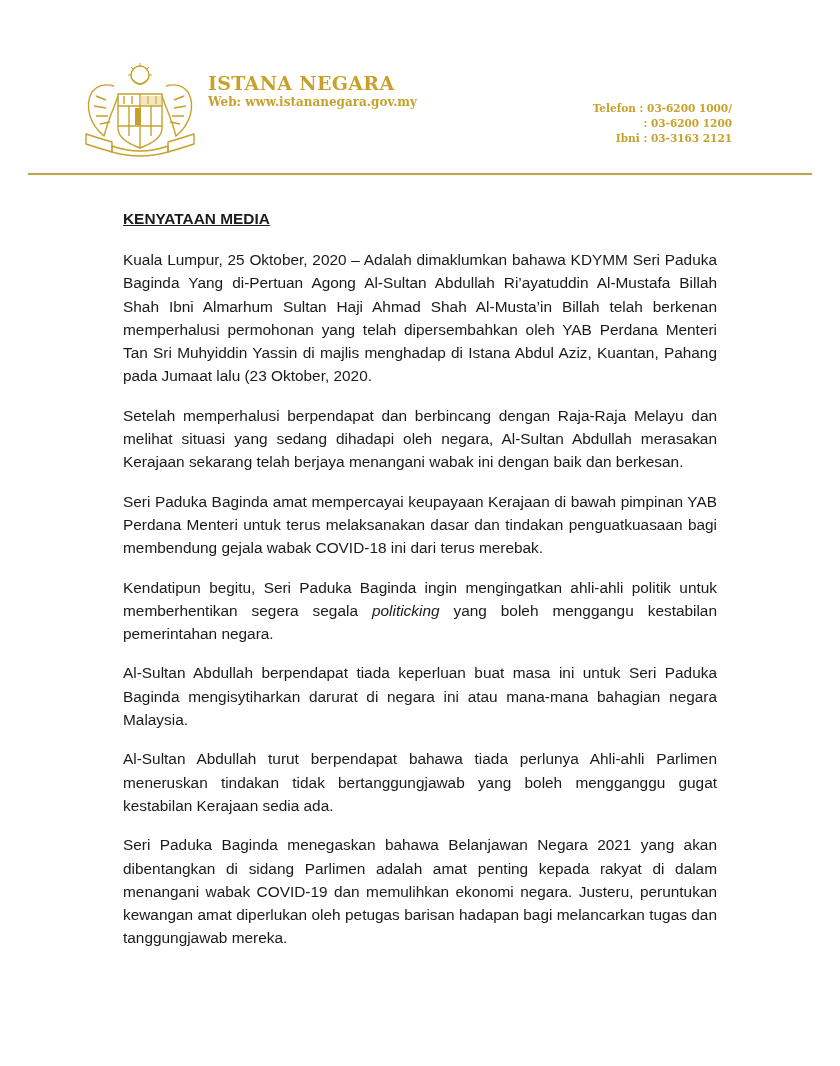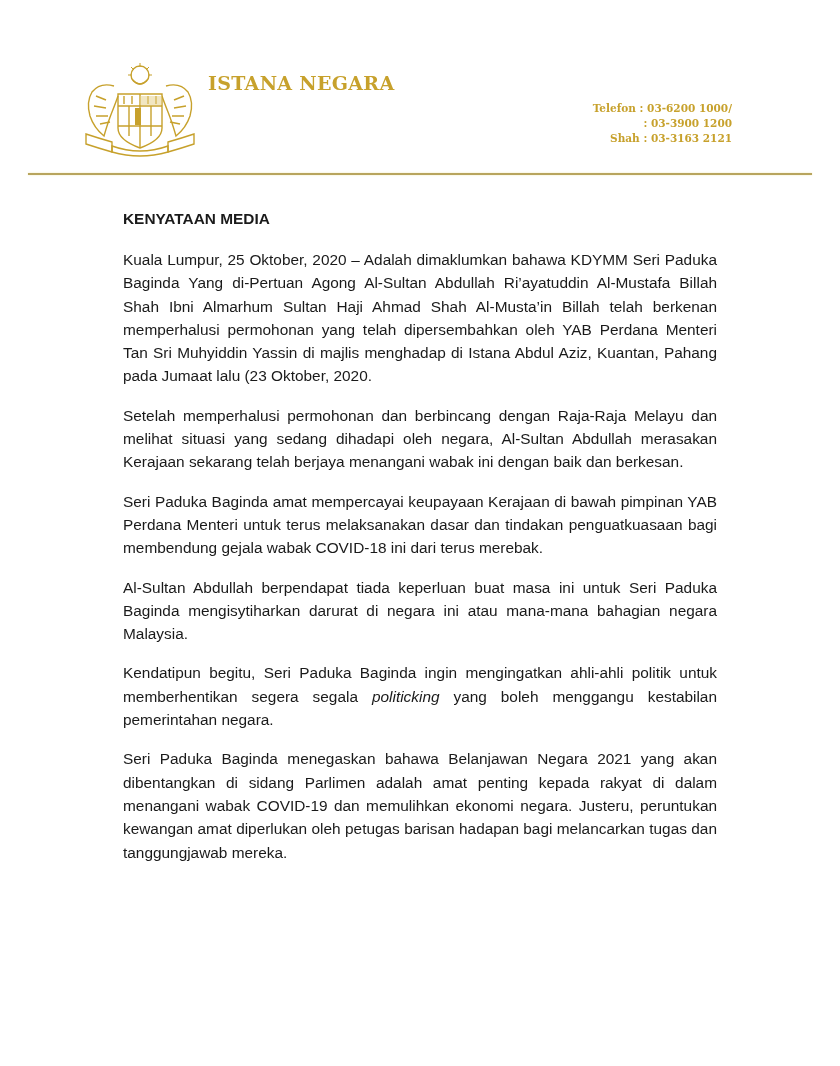--- a/index.html
+++ b/index.html
@@ -88,20 +88,21 @@
       font-family: "Liberation Sans", sans-serif;
       font-size: 15.4px;
       line-height: 23.3px;
       color: #1a1a1a;
     }
     .heading {
       font-weight: bold;
       font-size: 15.4px;
       line-height: 20px;
       margin: 0 0 19px 0;
+      text-decoration: underline;
     }
     .para {
       margin: 0 0 16px 0;
       text-align: justify;
     }
     .para em {
       font-style: italic;
     }
   </style>
 </head>
@@ -143,40 +144,42 @@
         <path d="M116 72 Q104 76 90 80 L90 90 Q104 86 116 82 Z"></path>
         <path d="M34 84 Q62 94 90 84 L90 90 Q62 98 34 90 Z"></path>
       </g>
       <rect x="57" y="46" width="6" height="17" fill="#C7A12C"></rect>
       <rect x="62" y="34" width="22" height="9" fill="#E3CE86" opacity="0.5"></rect>
     </svg>
   </div>
 
   <div class="org-block">
     <div class="org-name">ISTANA NEGARA</div>
+    <div class="org-web">Web: www.istananegara.gov.my</div>
   </div>
 
   <div class="contact-block">
     <span class="contact-row">
       <span class="contact-label">Telefon</span>
       <span>: 03-6200 1000/</span>
     </span>
     <span class="contact-row">
-      <span>: 03-3900 1200</span>
+      <span>: 03-6200 1200</span>
     </span>
     <span class="contact-row">
-      <span class="contact-label">Shah</span>
+      <span class="contact-label">Ibni</span>
       <span>: 03-3163 2121</span>
     </span>
   </div>
 
   <div class="rule"></div>
 </div>
 
 <div class="content">
   <div class="heading">KENYATAAN MEDIA</div>
   <p class="para">Kuala Lumpur, 25 Oktober, 2020 – Adalah dimaklumkan bahawa KDYMM Seri Paduka Baginda Yang di-Pertuan Agong Al-Sultan Abdullah Ri’ayatuddin Al-Mustafa Billah Shah Ibni Almarhum Sultan Haji Ahmad Shah Al-Musta’in Billah telah berkenan memperhalusi permohonan yang telah dipersembahkan oleh YAB Perdana Menteri Tan Sri Muhyiddin Yassin di majlis menghadap di Istana Abdul Aziz, Kuantan, Pahang pada Jumaat lalu (23 Oktober, 2020.</p>
-  <p class="para">Setelah memperhalusi permohonan dan berbincang dengan Raja-Raja Melayu dan melihat situasi yang sedang dihadapi oleh negara, Al-Sultan Abdullah merasakan Kerajaan sekarang telah berjaya menangani wabak ini dengan baik dan berkesan.</p>
+  <p class="para">Setelah memperhalusi berpendapat dan berbincang dengan Raja-Raja Melayu dan melihat situasi yang sedang dihadapi oleh negara, Al-Sultan Abdullah merasakan Kerajaan sekarang telah berjaya menangani wabak ini dengan baik dan berkesan.</p>
   <p class="para">Seri Paduka Baginda amat mempercayai keupayaan Kerajaan di bawah pimpinan YAB Perdana Menteri untuk terus melaksanakan dasar dan tindakan penguatkuasaan bagi membendung gejala wabak COVID-18 ini dari terus merebak.</p>
+  <p class="para"><span>Kendatipun begitu, Seri Paduka Baginda ingin mengingatkan ahli-ahli politik untuk memberhentikan segera segala </span><em>politicking</em><span> yang boleh menggangu kestabilan pemerintahan negara.</span></p>
   <p class="para">Al-Sultan Abdullah berpendapat tiada keperluan buat masa ini untuk Seri Paduka Baginda mengisytiharkan darurat di negara ini atau mana-mana bahagian negara Malaysia.</p>
-  <p class="para"><span>Kendatipun begitu, Seri Paduka Baginda ingin mengingatkan ahli-ahli politik untuk memberhentikan segera segala </span><em>politicking</em><span> yang boleh menggangu kestabilan pemerintahan negara.</span></p>
+  <p class="para">Al-Sultan Abdullah turut berpendapat bahawa tiada perlunya Ahli-ahli Parlimen meneruskan tindakan tidak bertanggungjawab yang boleh mengganggu gugat kestabilan Kerajaan sedia ada.</p>
   <p class="para">Seri Paduka Baginda menegaskan bahawa Belanjawan Negara 2021 yang akan dibentangkan di sidang Parlimen adalah amat penting kepada rakyat di dalam menangani wabak COVID-19 dan memulihkan ekonomi negara. Justeru, peruntukan kewangan amat diperlukan oleh petugas barisan hadapan bagi melancarkan tugas dan tanggungjawab mereka.</p>
 </div>
 
 </body></html>

